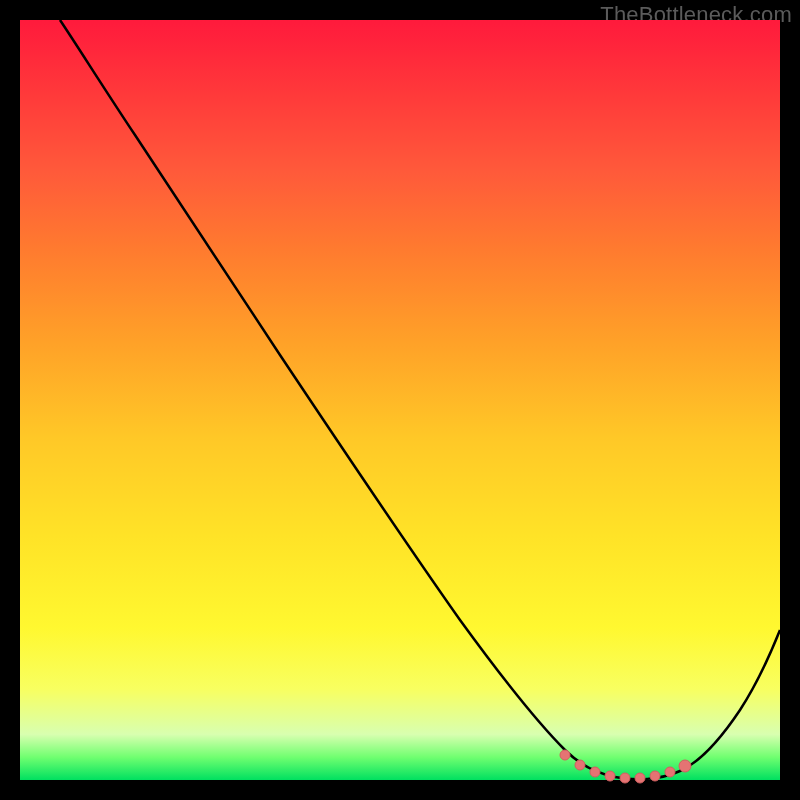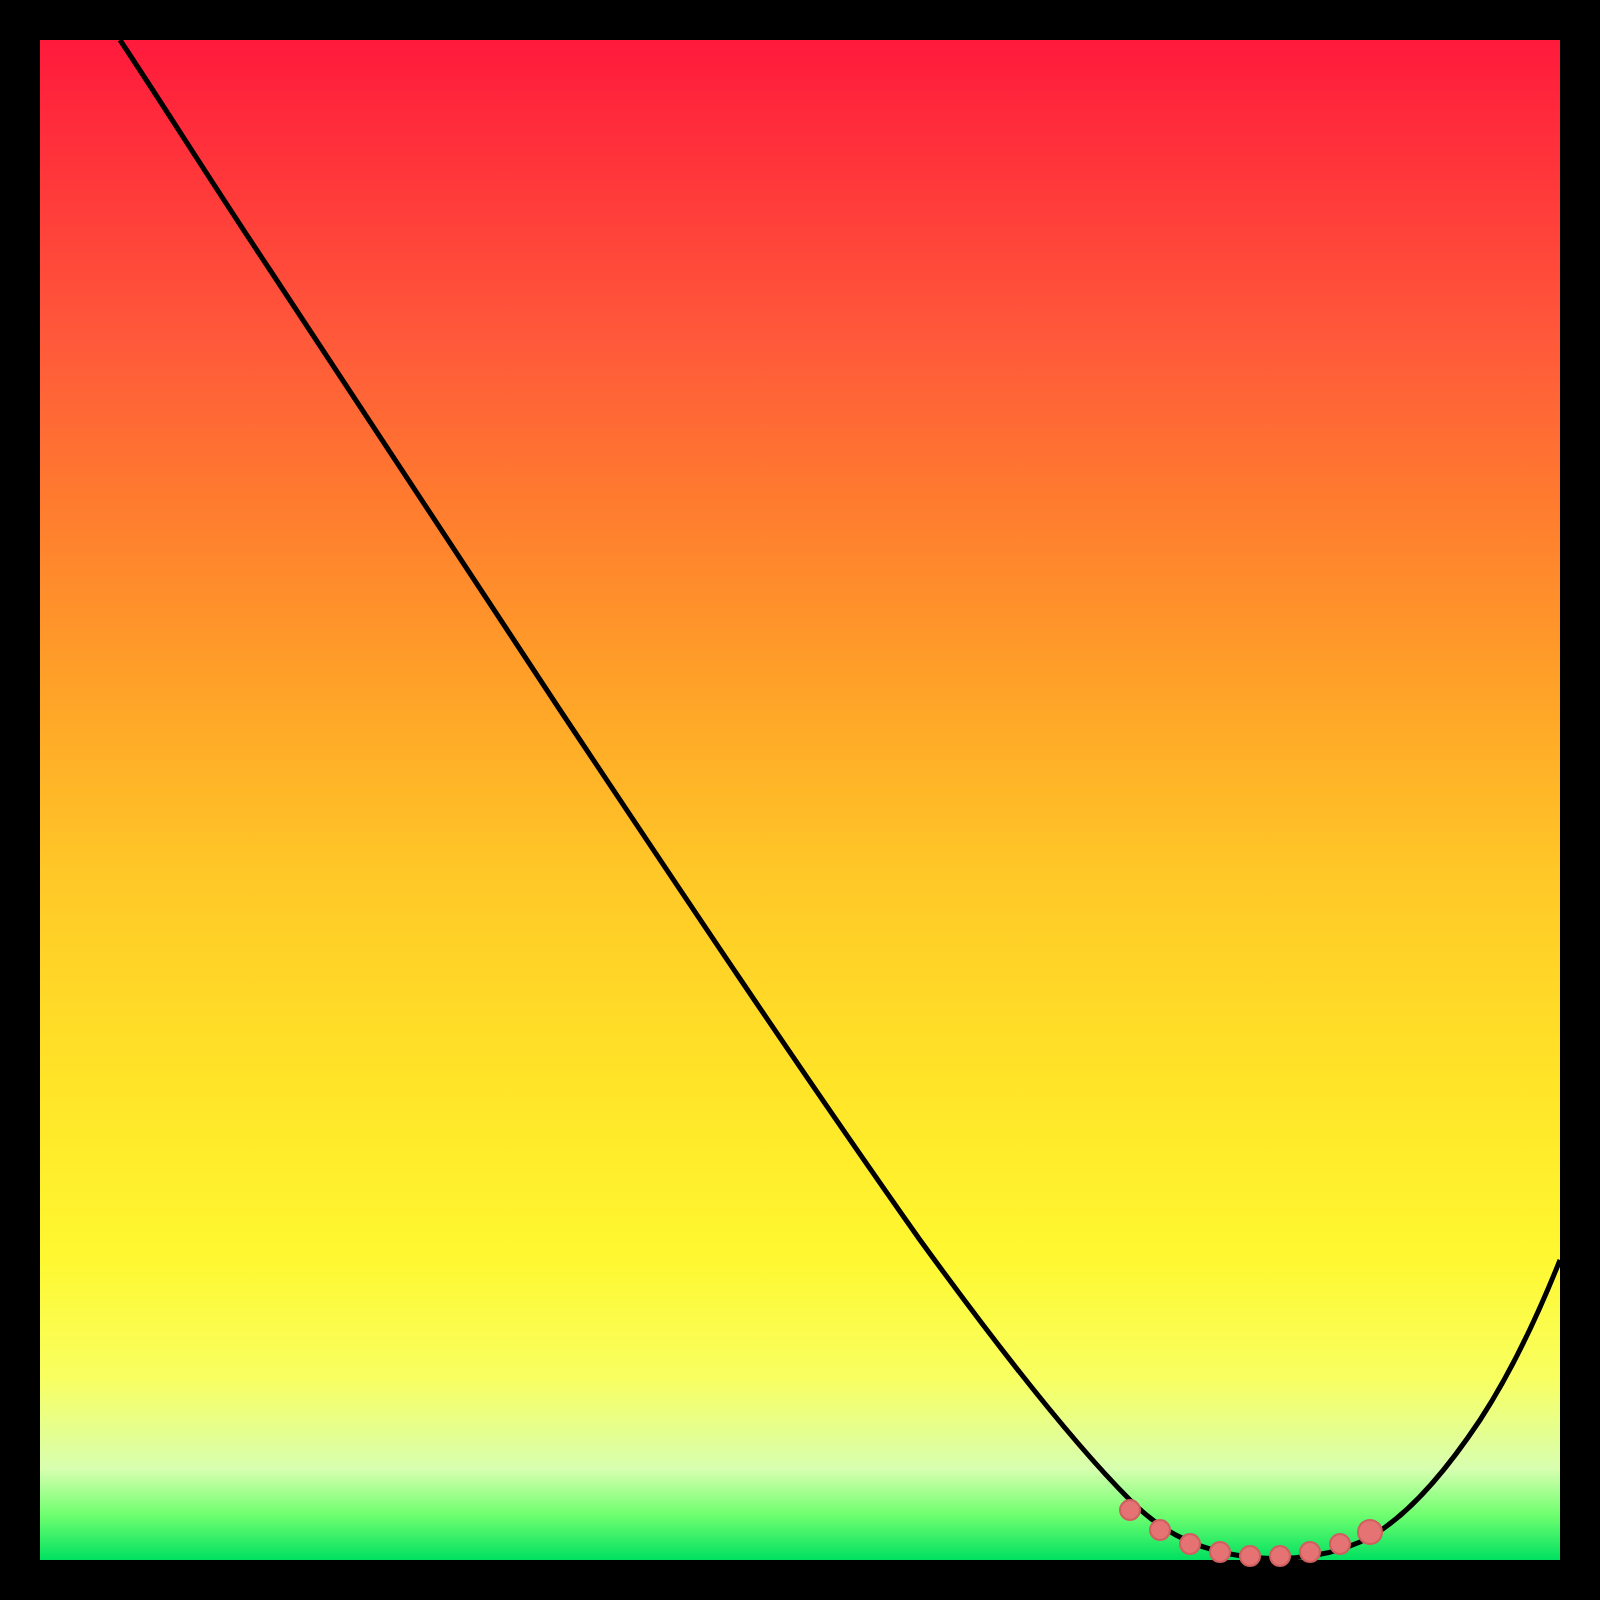--- a/index.html
+++ b/index.html
@@ -54,20 +54,21 @@
     font-weight: 500;
     letter-spacing: 0.2px;
     user-select: none;
   }
 </style>
 </head>
 <body>
 
 <div class="chart-wrap">
 
+  <div class="watermark">TheBottleneck.com</div>
 
   <div class="plot-area">
     <svg class="curve" viewBox="0 0 760 760" preserveAspectRatio="none">
       <path fill="none" stroke="#000000" stroke-width="2.5" d="
             M 40 0
             C 60 30, 85 70, 115 115
             C 150 168, 200 245, 260 335
             C 320 425, 380 515, 440 600
             C 480 655, 515 700, 545 730
             C 560 745, 575 753, 595 757

